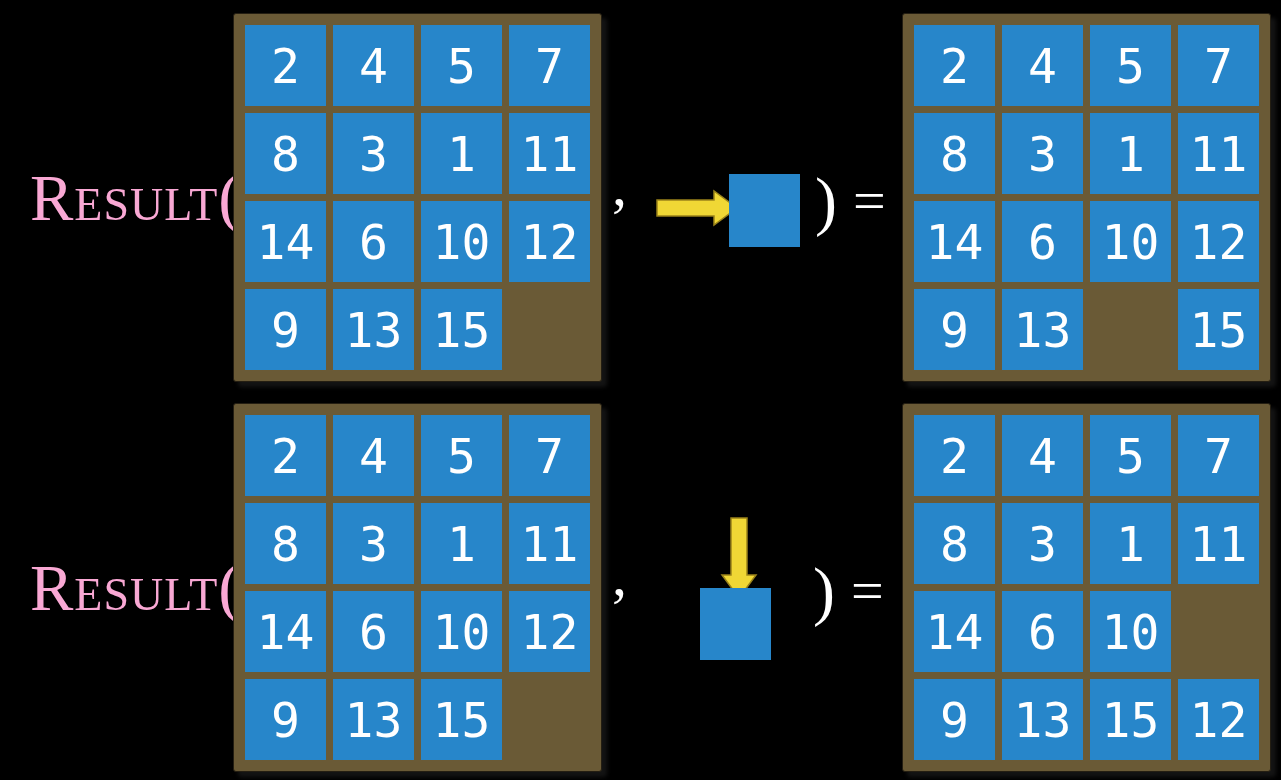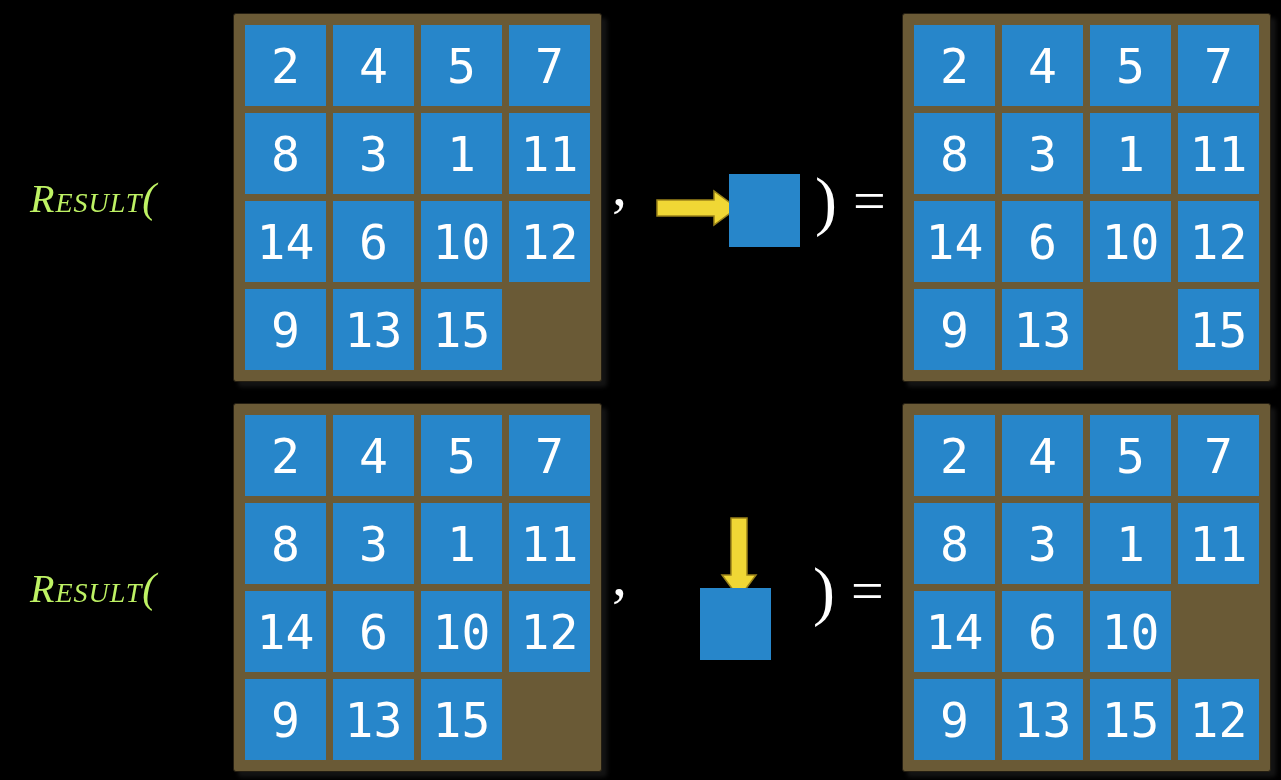--- a/index.html
+++ b/index.html
@@ -11,25 +11,24 @@
     position: relative;
     width: 1281px;
     height: 780px;
     background: #000000;
     overflow: hidden;
     font-family: "Liberation Serif", serif;
   }
   
   .func {
     position: absolute;
-    color: #bef264;
-    font-size: 40px;
+    color: #f9a8d4;
+    font-size: 65px;
     line-height: 60px;
     white-space: nowrap;
-    font-style: italic;
   }
   .func .sc { font-variant: small-caps; letter-spacing: 1px; }
   .func .op { font-size: 1.04em; }
   .comma {
     position: absolute;
     color: #ffffff;
     font-size: 60px;
     line-height: 60px;
   }
   .closegrp {

